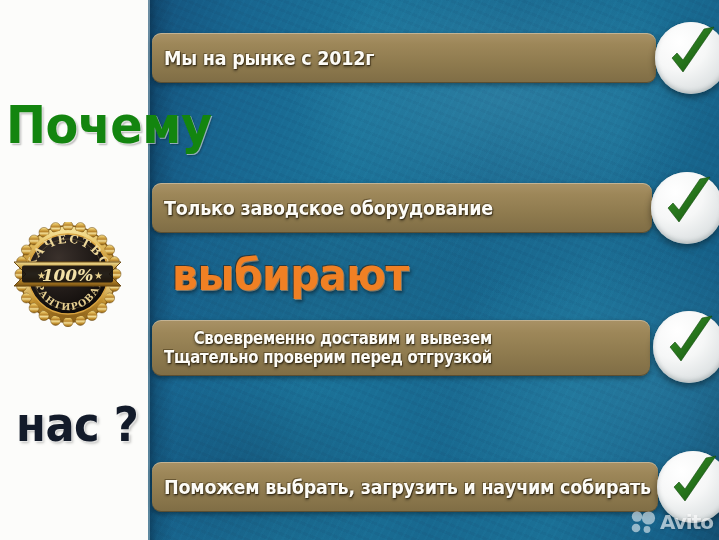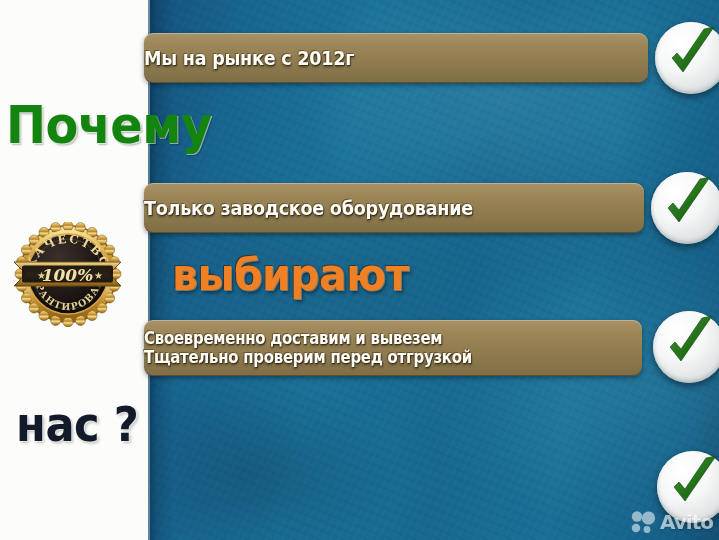--- a/index.html
+++ b/index.html
@@ -94,29 +94,30 @@
 
   
   .badge{
     position:absolute;left:13px;top:222px;width:109px;height:105px;
     z-index:5;
   }
 
   
   .bar{
     position:absolute;
-    left:144px;
+    left:152px;
     height:50px;
     border-radius:9px;
     background:linear-gradient(180deg,#a99266 0%,#9d8759 22%,#8e7a4e 62%,#7f6d45 100%);
     box-shadow:
       inset 0 1px 0 rgba(255,255,255,.30),
       inset 0 -1px 0 rgba(0,0,0,.28),
       0 2px 5px rgba(0,0,0,.38);
     display:flex;align-items:center;
+    padding-left:12px;
     box-sizing:border-box;
     z-index:3;
   }
   .bar-text{
     font-family:"DejaVu Sans", sans-serif;
     font-weight:bold;
     color:#fdfcf7;
     font-size:20px;
     line-height:1.02;
     letter-spacing:-.3px;
@@ -125,21 +126,21 @@
     white-space:nowrap;
     text-shadow:
       -1px -1px 0 rgba(70,55,25,.55),
       1px 1px 1px rgba(40,30,10,.75),
       0 2px 3px rgba(0,0,0,.45);
   }
   .bar-text.two-line{font-size:17px;line-height:1.12;}
 
   .bar1{top:33px;width:504px;}
   .bar2{top:183px;width:500px;}
-  .bar3{top:320px;width:498px;height:56px;}
+  .bar3{top:320px;width:498px;height:56px;text-align:right;}
   .bar4{top:462px;width:506px;}
 
   
   .check{
     position:absolute;
     width:72px;height:72px;border-radius:50%;
     background:
       radial-gradient(circle at 34% 28%, #ffffff 0%, #f6f7f7 40%, #dfe3e4 72%, #c3cacb 100%);
     box-shadow:
       0 3px 7px rgba(0,0,0,.45),
@@ -292,20 +293,23 @@
       <div class="bar-text two-line">Своевременно доставим и вывезем</div>
       <div class="bar-text two-line">Тщательно проверим перед отгрузкой</div>
     </div>
   </div>
   <div class="check check3">
     <svg width="54" height="54" viewBox="0 0 54 54">
       <path d="M 8,27 L 19,41 L 50,-4 L 40,-2 L 19,29 L 13,22 Z" fill="url(#gChk)" stroke="#114a0c" stroke-width=".6"></path>
     </svg>
   </div>
 
+  <div class="bar bar4">
+    <div class="bar-text">Поможем выбрать, загрузить и научим собирать</div>
+  </div>
   <div class="check check4">
     <svg width="54" height="54" viewBox="0 0 54 54">
       <path d="M 8,27 L 19,41 L 50,-4 L 40,-2 L 19,29 L 13,22 Z" fill="url(#gChk)" stroke="#114a0c" stroke-width=".6"></path>
     </svg>
   </div>
 
   <div class="avito">
     <svg width="26" height="24" viewBox="0 0 26 24">
       <circle cx="7" cy="6.5" r="5.2" fill="#ffffff" opacity=".88"></circle>
       <circle cx="18.5" cy="8" r="6.6" fill="#ffffff" opacity=".88"></circle>

